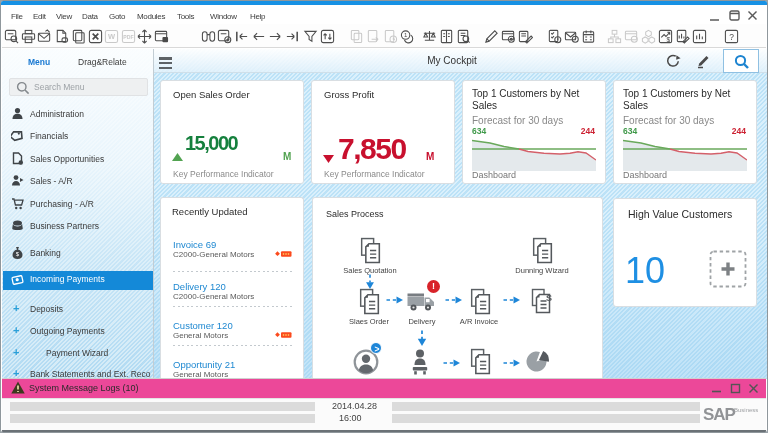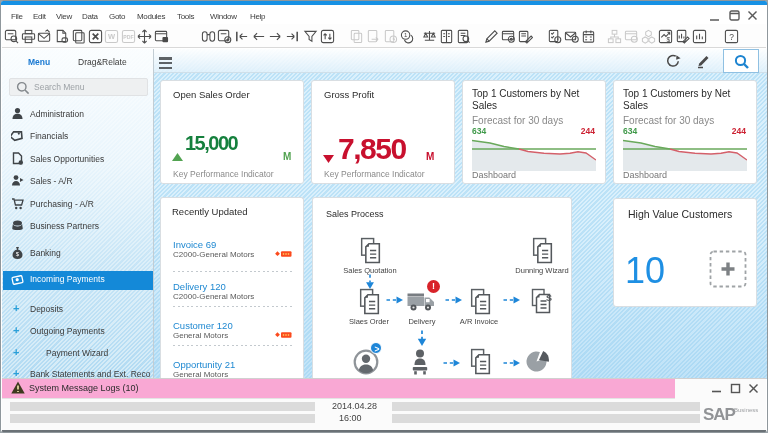--- a/index.html
+++ b/index.html
@@ -32,21 +32,21 @@
 .rsep { position:absolute; left:12px; width:120px; height:1px; background:repeating-linear-gradient(90deg,#c3c9ce 0 2px,transparent 2px 4.5px); }
 .rbadge { position:absolute; left:114px; width:17px; height:6px; }
 .ctitle { position:absolute; left:9px; top:7px; width:122px; font-size:10px; line-height:12px; color:#2b2b2b; }
 .cfc { position:absolute; left:9px; top:34px; font-size:10px; color:#888; }
 .cgn { position:absolute; left:9px; top:44.5px; font-size:8.5px; font-weight:bold; color:#3f9949; }
 .crd { position:absolute; right:10px; top:44.5px; font-size:8.5px; font-weight:bold; color:#cc2233; }
 .cchart { position:absolute; left:9px; top:57px; width:124px; height:33px; }
 .cdb { position:absolute; left:9px; top:89px; font-size:9px; color:#777; }
 .dlab { position:absolute; font-size:7.5px; color:#444; text-align:center; width:80px; }
 #bottom { left:1px; top:377px; width:764px; height:53px; background:#fbfbfb; border-top:1px solid #d0d0d0; }
-#bothead { position:absolute; left:0; top:0; width:673px; height:20px; background:#f9a8d4; border-bottom:1px solid #e4e4e4; }
+#bothead { position:absolute; left:0; top:0; width:764px; height:20px; background:#ec4899; border-bottom:1px solid #e4e4e4; }
 .gbar { position:absolute; height:9px; background:#dbdbdb; }
 .wbtn { position:absolute; width:11px; height:11px; }
 #botline { left:1px; top:429px; width:764px; height:3px; background:#6a7176; }
 </style>
 </head>
 <body>
 <svg width="0" height="0" style="position:absolute;">
   <defs>
     <symbol id="ydoc" viewBox="0 0 22 26">
       <rect x="2.5" y="1.5" width="11.5" height="16" fill="#fff" stroke="#5a5f63" stroke-width="1.4"></rect>
@@ -356,20 +356,21 @@
     <span class="splus" style="top:318px;">+</span>
       <span class="snav" style="top:320px;">Bank Statements and Ext. Reco</span>
   </div>
   <div class="abs" id="main">
     <div id="ckhead">
       <div style="position:absolute;left:5px;top:8px;width:13px;height:13px;">
         <div style="height:2.6px;background:#5d6266;margin-bottom:2.2px;"></div>
         <div style="height:2.6px;background:#5d6266;margin-bottom:2.2px;"></div>
         <div style="height:2.6px;background:#5d6266;"></div>
       </div>
+      <div style="position:absolute;left:0;width:596px;text-align:center;top:5.5px;font-size:10px;color:#333;">My Cockpit</div>
       <svg style="position:absolute;left:511px;top:4px;" width="16" height="16" viewBox="0 0 16 16">
           <path d="M10.8,3.2 A5.3,5.3 0 1 0 13.3,8.2" fill="none" stroke="#4a4a4a" stroke-width="1.5"></path>
           <path d="M11.4,2.2 L15.6,5.2 L11.2,6.8 Z" fill="#4a4a4a"></path>
         </svg>
       <svg style="position:absolute;left:542px;top:5px;" width="15" height="15" viewBox="0 0 15 15">
           <path d="M2.5,12 l0.7,-2.6 7.3,-7.3 2,2 -7.3,7.3 z" fill="#4a4a4a"></path>
           <path d="M2,13.5 h5" stroke="#4a4a4a" stroke-width="1.3"></path>
         </svg>
       <div style="position:absolute;left:569px;top:0px;width:36px;height:24px;background:#fff;border:1px solid #8fc0e2;">
         <svg style="position:absolute;left:10px;top:4px;" width="16" height="16" viewBox="0 0 16 16">
@@ -441,21 +442,21 @@
         <div class="rbadge" style="top:125.5px;"><svg width="17" height="6" viewBox="0 0 17 6">
             <rect x="0.8" y="1" width="3.4" height="3.4" transform="rotate(45 2.5 2.7)" fill="#fb4a1d"></rect>
             <rect x="6" y="0.3" width="10.5" height="5.4" rx="1" fill="#fb4a1d"></rect>
             <path d="M7.8,3 h1.4 M10.3,3 h1.4 M12.8,3 h1.4" stroke="#ffd166" stroke-width="1.4"></path>
           </svg></div>
       <div class="rsub" style="top:133px;">General Motors</div>
       <div class="rsep" style="top:147px;"></div>
       <div class="rlink" style="top:161px;">Opportunity 21</div>
       <div class="rsub" style="top:172px;">General Motors</div>
     </div>
-    <div class="card" style="left:158px;top:148px;width:260px;height:182px;border-bottom:none;border-radius:3px 3px 0 0;">
+    <div class="card" style="left:158px;top:148px;width:291px;height:182px;border-bottom:none;border-radius:3px 3px 0 0;">
       <div style="position:absolute;left:13px;top:11px;font-size:9px;color:#2b2b2b;">Sales Process</div>
       <svg style="position:absolute;left:46px;top:39px;width:23px;height:27px;">
           <use href="#ydoc"></use>
         </svg>
       <div class="dlab" style="left:17px;top:68px;">Sales Quotation</div>
       <svg style="position:absolute;left:218px;top:39px;width:23px;height:27px;">
           <use href="#ydoc"></use>
         </svg>
       <div class="dlab" style="left:189px;top:68px;">Dunning Wizard</div>
       <svg style="position:absolute;left:52px;top:76px;width:10px;height:15px;">

